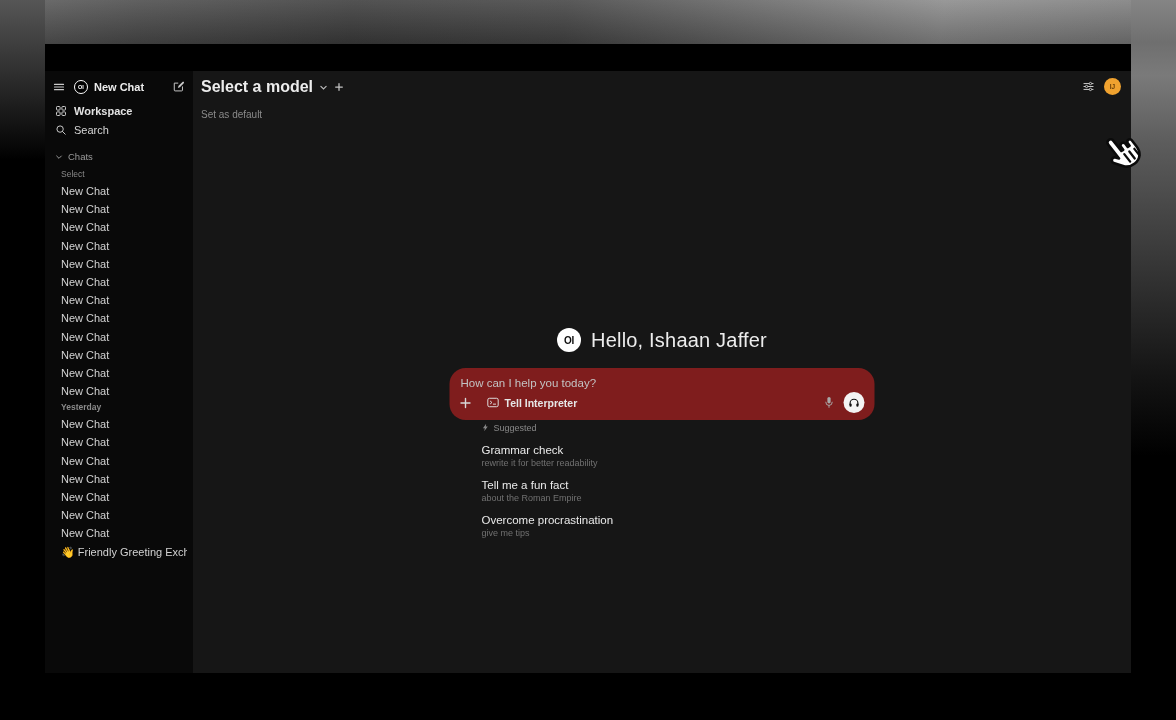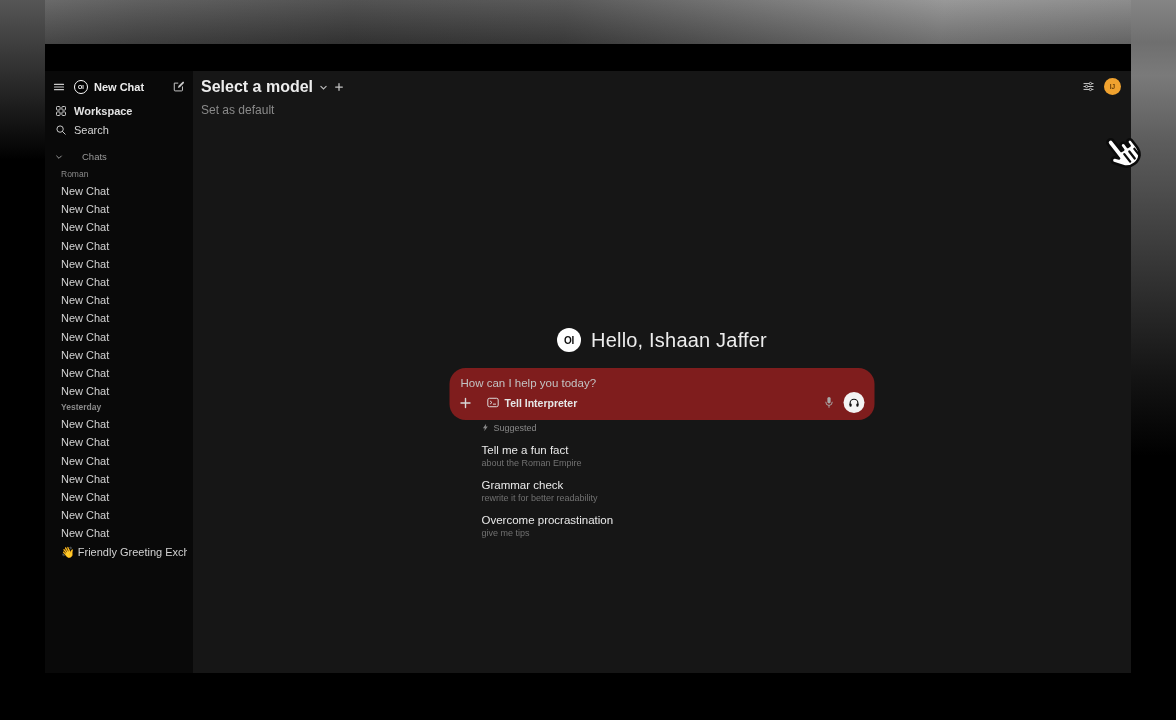--- a/index.html
+++ b/index.html
@@ -29,33 +29,33 @@
   .sidebar { width:148px; background:#090909; padding:7px 6px 0 6px; position:relative; flex:none; }
   .sb-brand { display:flex; align-items:center; height:17px; margin-bottom:6px; padding:0 2px; }
   .icon-btn { display:flex; align-items:center; justify-content:center; color:#c9c9c9; }
   .sb-logo { width:14px; height:14px; border-radius:50%; background:#000; border:1.3px solid #fff;
     color:#fff; font-size:5.5px; font-weight:bold; display:flex; align-items:center; justify-content:center;
     margin-left:9px; letter-spacing:.2px; }
   .sb-brand-label { color:#ececec; font-size:11px; font-weight:bold; margin-left:6px; flex:1; }
   .sb-row { display:flex; align-items:center; height:19px; color:#dcdcdc; font-size:11px; gap:7px; padding:0 4px; border-radius:5px; }
   .sb-row .lbl { font-weight:600; color:#e3e3e3; }
   .sb-row.search .lbl { font-weight:normal; color:#d6d6d6; }
-  .sb-chats-hdr { display:flex; align-items:center; gap:19px; color:#9a9a9a; font-size:9.5px; margin:12px 0 0 4px; }
+  .sb-chats-hdr { display:flex; align-items:center; gap:5px; color:#9a9a9a; font-size:9.5px; margin:12px 0 0 4px; }
   .sb-section-label { font-size:8.5px; color:#8b8b8b; margin:7px 0 3px 10px; }
   .sb-section-label.later { margin-top:2px;font-weight:bold; }
   .sb-chat { height:18.2px; line-height:18.2px; font-size:11px; color:#d2d2d2; padding-left:10px;
     border-radius:4px; white-space:nowrap; overflow:hidden; }
   .sb-chat.special { margin-top:0.5px; }
 
   
   .main { flex:1; background:#161616; position:relative; }
   .model-bar { position:absolute; left:8px; top:7px; }
   .model-row { display:flex; align-items:center; gap:6px; }
   .model-label { color:#ececec; font-size:16px; font-weight:bold; }
-  .model-sub { color:#8a8a8a; font-size:12px; margin-top:7px; }
+  .model-sub { color:#8a8a8a; font-size:10px; margin-top:13px; }
   .top-right { position:absolute; right:10px; top:7px; display:flex; align-items:center; gap:9px; }
   .avatar { width:17px; height:17px; border-radius:50%; background:#f0a22f; color:rgba(80,45,0,.85);
     font-size:6.5px; font-weight:bold; display:flex; align-items:center; justify-content:center; }
 
   .greeting { position:absolute; top:257px; left:50%; transform:translateX(-50%);
     display:flex; align-items:center; gap:10px; }
   .greet-logo { width:24px; height:24px; border-radius:50%; background:#fff; color:#0d0d0d;
     font-size:10px; font-weight:bold; display:flex; align-items:center; justify-content:center; letter-spacing:-.2px; }
   .greet-text { color:#ececec; font-size:20px; font-weight:500; letter-spacing:.2px; white-space:nowrap; }
 
@@ -137,21 +137,21 @@
         <div class="sb-chats-hdr">
           <span>
             <svg class="ic" width="8" height="8" viewBox="0 0 12 12">
                 <path d="M2.5 4.5 L6 8 L9.5 4.5" stroke="#9a9a9a" stroke-width="1.5" fill="none" stroke-linecap="round"></path>
               </svg>
           </span>
           <span>Chats</span>
         </div>
 
         <div>
-            <div class="sb-section-label">Roman</div>
+            <div class="sb-section-label">Select</div>
             <div class="sb-chat">New Chat</div>
             <div class="sb-chat">New Chat</div>
             <div class="sb-chat">New Chat</div>
             <div class="sb-chat">New Chat</div>
             <div class="sb-chat">New Chat</div>
             <div class="sb-chat">New Chat</div>
             <div class="sb-chat">New Chat</div>
             <div class="sb-chat">New Chat</div>
             <div class="sb-chat">New Chat</div>
             <div class="sb-chat">New Chat</div>
@@ -252,26 +252,26 @@
           <div class="suggested-hdr">
             <span>
               <svg class="ic" width="8" height="9" viewBox="0 0 12 14">
                   <path d="M7 1 2 8h3l-1 5 5.5-7.5h-3z" fill="#888"></path>
                 </svg>
             </span>
             <span>Suggested</span>
           </div>
           <div>
               <div class="sug-item">
+                <div class="sug-title">Grammar check</div>
+                <div class="sug-sub">rewrite it for better readability</div>
+              </div>
+              <div class="sug-item">
                 <div class="sug-title">Tell me a fun fact</div>
                 <div class="sug-sub">about the Roman Empire</div>
-              </div>
-              <div class="sug-item">
-                <div class="sug-title">Grammar check</div>
-                <div class="sug-sub">rewrite it for better readability</div>
               </div>
               <div class="sug-item">
                 <div class="sug-title">Overcome procrastination</div>
                 <div class="sug-sub">give me tips</div>
               </div>
             </div>
         </div>
 
       </div>
     </div>

